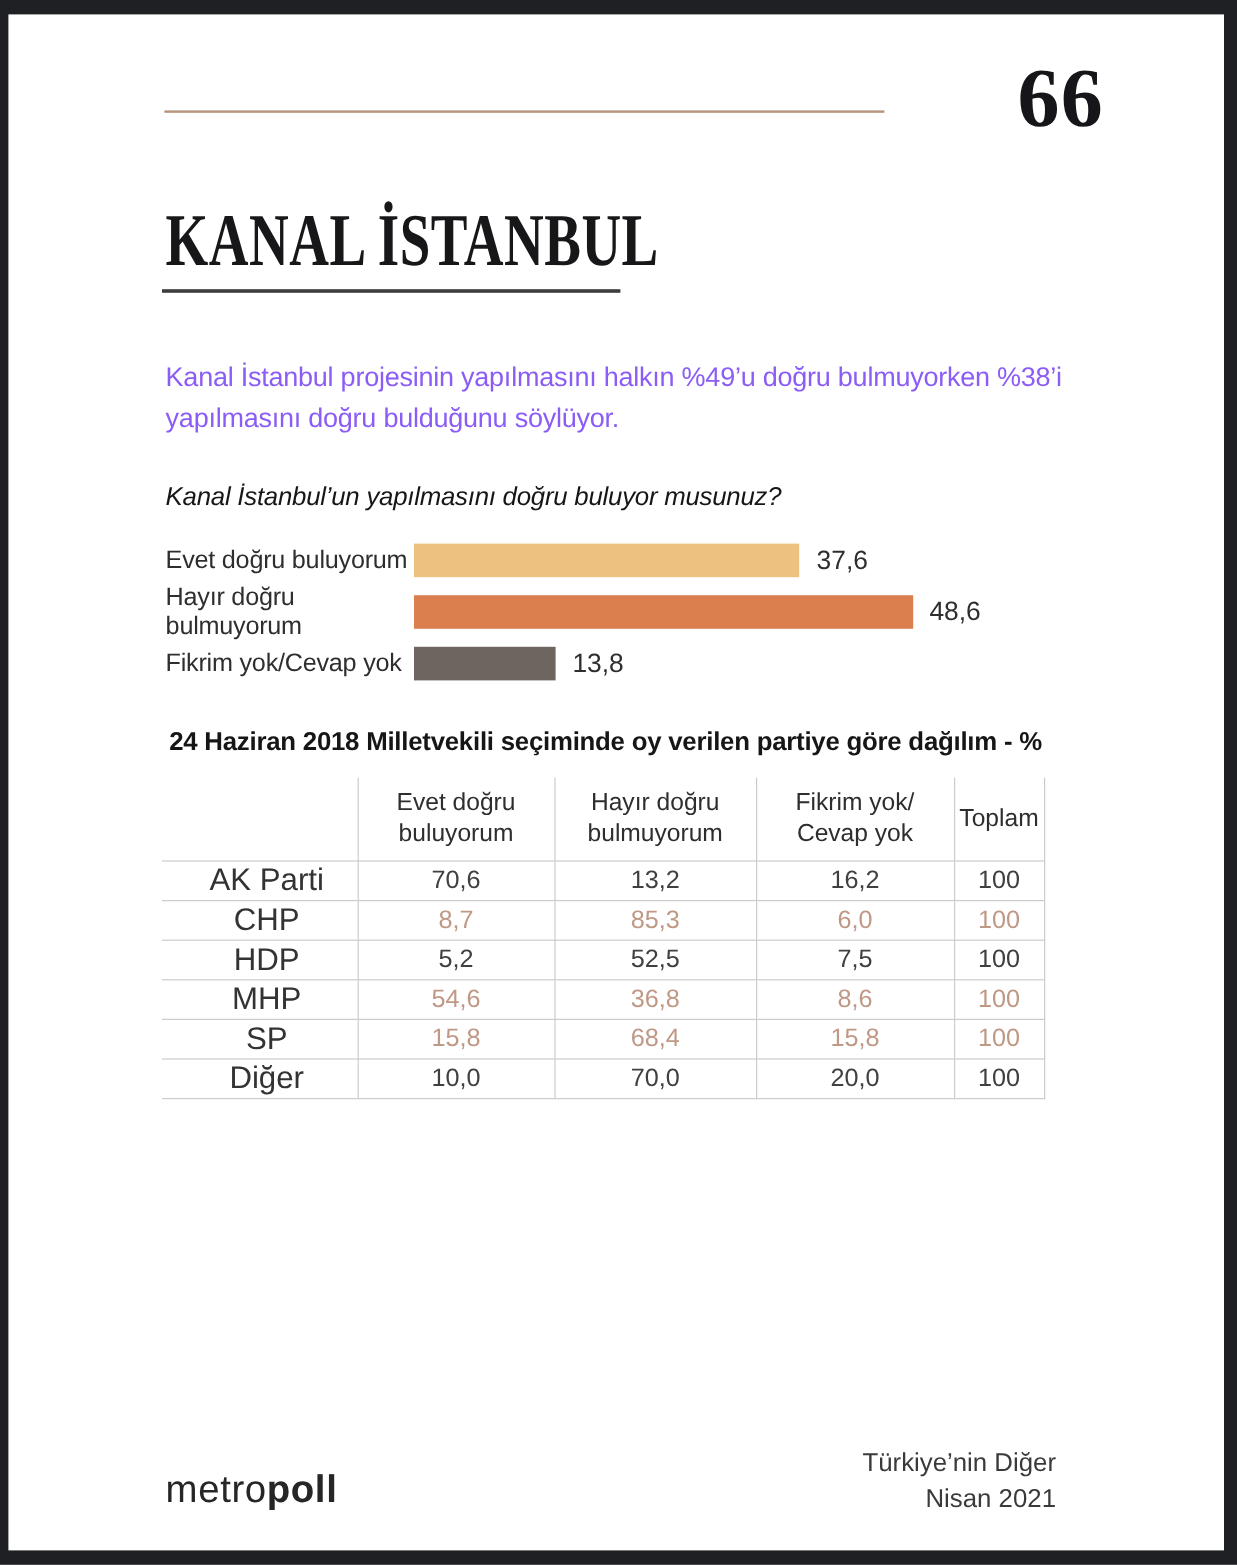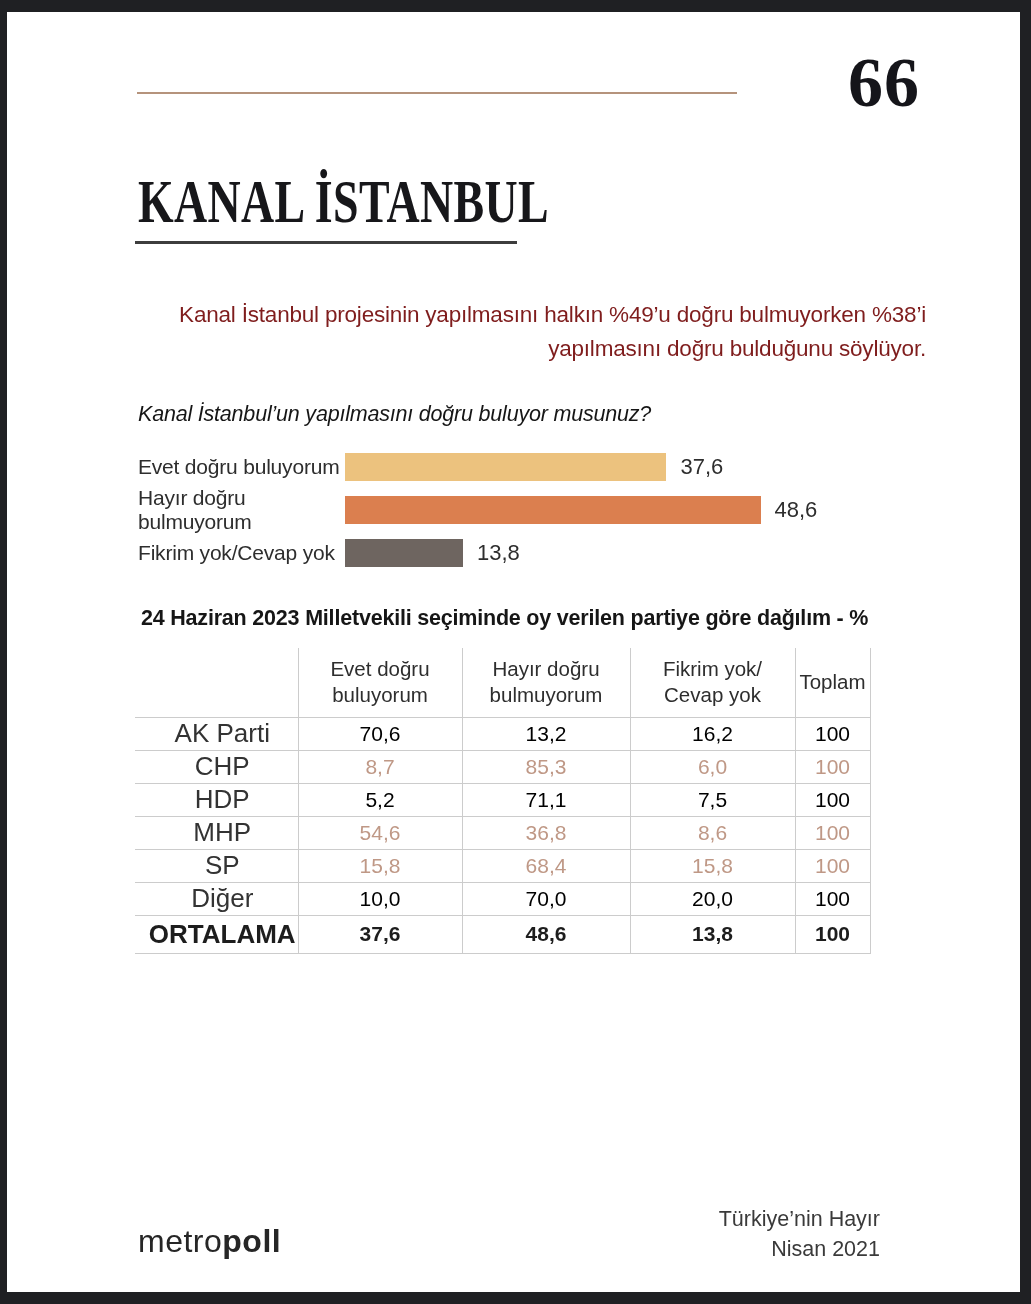--- a/index.html
+++ b/index.html
@@ -32,23 +32,22 @@
     color:#17171a; white-space:nowrap;
     transform:scaleX(0.74); transform-origin:left top;
     letter-spacing:0.5px;
   }
   .title-underline {
     position:absolute; left:128px; top:229px;
     width:382px; height:3px; background:#3d3d3d;
   }
   .summary {
     position:absolute; left:131px; top:286px; width:788px;
-    font-size:22.5px; line-height:1.5; color:#7f1d1d;
+    font-size:22.5px; line-height:1.5; color:#8b5cf6;
     letter-spacing:-0.2px;
-    text-align:right;
   }
   .question {
     position:absolute; left:131px; top:390px;
     font-size:21.5px; font-weight:400; font-style:italic;
     color:#161616; letter-spacing:-0.2px;
   }
   .chart { position:absolute; left:131px; top:441px; width:760px; }
   .chart-row { display:flex; align-items:center; height:28px; margin-bottom:15px; }
   .bar-label { width:207px; font-size:21px; color:#2e2e2e; letter-spacing:-0.2px; }
   .bar { height:28px; flex:0 0 auto; }
@@ -67,21 +66,21 @@
   }
   .party-table th, .party-table td { border:1px solid #cccccc; }
   .party-table tr > *:first-child { border-left:none; }
   .party-table thead th {
     border-top:none; font-weight:400; font-size:20.5px;
     color:#2e2e2e; white-space:pre-line; height:69px;
     text-align:center; line-height:1.3; vertical-align:middle;
   }
   .party-table td {
     height:33px; text-align:center; font-size:21px;
-    color:#000000; vertical-align:middle;
+    color:#404040; vertical-align:middle;
   }
   .party-table td.lbl {
     text-align:center; padding-left:12px; font-size:26px; color:#333333;
   }
   .party-table tr.accent td { color:#bf9886; }
   .party-table tr.accent td.lbl { color:#333333; }
   .party-table tr.total td { font-weight:700; color:#1d1d1d; height:38px; }
   .party-table tr.total td.lbl { font-weight:700; color:#1d1d1d; }
   .footer-logo {
     position:absolute; left:131px; top:1198px;
@@ -119,21 +118,21 @@
       <div class="bar bar-1" style="width: 415.53px;"></div>
       <div class="bar-value">48,6</div>
     </div>
     <div class="chart-row">
       <div class="bar-label">Fikrim yok/Cevap yok</div>
       <div class="bar bar-2" style="width: 117.99px;"></div>
       <div class="bar-value">13,8</div>
     </div>
   </div>
 
-  <div class="table-title">24 Haziran 2023 Milletvekili seçiminde oy verilen partiye göre dağılım - %</div>
+  <div class="table-title">24 Haziran 2018 Milletvekili seçiminde oy verilen partiye göre dağılım - %</div>
 
   <table class="party-table">
     <colgroup>
       <col style="width:163px">
         <col style="width:164px">
         <col style="width:168px">
         <col style="width:165px">
         <col style="width:75px">
     </colgroup>
     <thead>
@@ -159,21 +158,21 @@
       <tr class="accent">
         <td class="lbl">CHP</td>
         <td>8,7</td>
         <td>85,3</td>
         <td>6,0</td>
         <td>100</td>
       </tr>
       <tr>
         <td class="lbl">HDP</td>
         <td>5,2</td>
-        <td>71,1</td>
+        <td>52,5</td>
         <td>7,5</td>
         <td>100</td>
       </tr>
       <tr class="accent">
         <td class="lbl">MHP</td>
         <td>54,6</td>
         <td>36,8</td>
         <td>8,6</td>
         <td>100</td>
       </tr>
@@ -184,30 +183,23 @@
         <td>15,8</td>
         <td>100</td>
       </tr>
       <tr>
         <td class="lbl">Diğer</td>
         <td>10,0</td>
         <td>70,0</td>
         <td>20,0</td>
         <td>100</td>
       </tr>
-      <tr class="total">
-        <td class="lbl">ORTALAMA</td>
-        <td>37,6</td>
-        <td>48,6</td>
-        <td>13,8</td>
-        <td>100</td>
-      </tr>
     </tbody>
   </table>
 
   <div class="footer-logo"><span>metro</span><span class="bold">poll</span></div>
 
   <div class="footer-meta">
-    <div>Türkiye’nin Hayır</div>
+    <div>Türkiye’nin Diğer</div>
     <div>Nisan 2021</div>
   </div>
 
 </div>
 
 </body></html>

